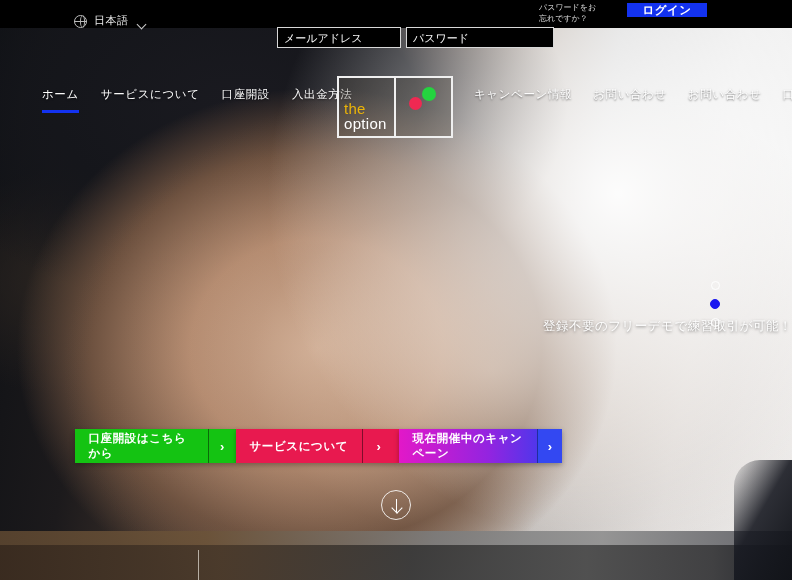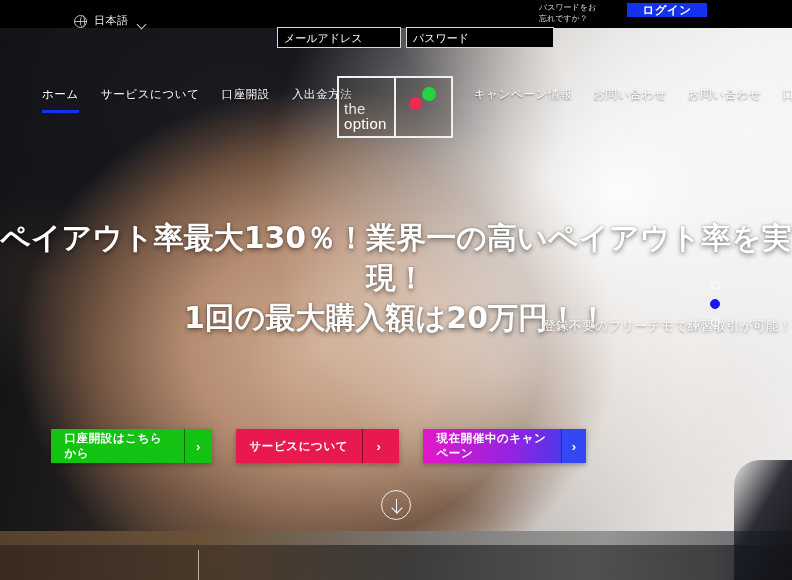--- a/index.html
+++ b/index.html
@@ -121,21 +121,21 @@
   .logo {
     position: absolute; left: 337px; top: 52px; width: 116px; height: 62px;
     border: 2px solid #f0f0f0; display: flex; z-index: 31;
     background: rgba(70,60,50,.28);
   }
   .logo-left {
     width: 57px; border-right: 2px solid #f0f0f0;
     display: flex; flex-direction: column; justify-content: flex-end;
     padding: 0 0 4px 5px;
   }
-  .logo-the { color:#e5e5e5; font-size: 15px; line-height: 15px; letter-spacing: .3px; }
+  .logo-the { color:#eab308; font-size: 15px; line-height: 15px; letter-spacing: .3px; }
   .logo-option { color:#fff; font-size: 15px; line-height: 16px; letter-spacing: .3px; }
   .logo-right { flex: 1; position: relative; }
   .dot-red {
     position:absolute; left: 13px; top: 19px; width: 13px; height: 13px;
     border-radius: 50%; background: #ef2952;
   }
   .dot-green {
     position:absolute; left: 26px; top: 9px; width: 14px; height: 14px;
     border-radius: 50%; background: #24d43f;
   }
@@ -150,21 +150,21 @@
   }
   .subhead {
     position: absolute; top: 318px; left: 0; width: 792px; text-align: right;
     color: #fff; font-size: 12.5px; letter-spacing: .5px; z-index: 20;
     text-shadow: 0 1px 3px rgba(0,0,0,.5);
   }
 
   
   .cta-row {
     position: absolute; top: 429px; left: 0; width: 636px;
-    display: flex; justify-content: center; gap: 24px; z-index: 20;
+    display: flex; justify-content: center; z-index: 20;
   }
   .cta {
     height: 34px; display: flex; align-items: stretch; cursor: pointer;
     box-shadow: 0 2px 5px rgba(0,0,0,.3);
   }
   .cta-label {
     display: flex; align-items: center; justify-content: center;
     color: #fff; font-size: 11.5px; font-weight: bold; letter-spacing: .6px;
     padding: 0 14px;
   }
@@ -253,24 +253,20 @@
         <span class="logo-the">the</span>
         <span class="logo-option">option</span>
       </div>
       <div class="logo-right">
         <span class="dot-red"></span>
         <span class="dot-green"></span>
       </div>
     </div>
   </div>
 
-  <div class="headline">
-    <div>ペイアウト率最大130％！業界一の高いペイアウト率を実現！</div>
-    <div>1回の最大購入額は20万円！！</div>
-  </div>
 
   <div class="subhead">登録不要のフリーデモで練習取引が可能！</div>
 
   <div class="cta-row">
 
     <div class="cta" id="cta-account">
       <span class="cta-label">口座開設はこちらから</span>
       <span class="cta-arrow">›</span>
     </div>
 

